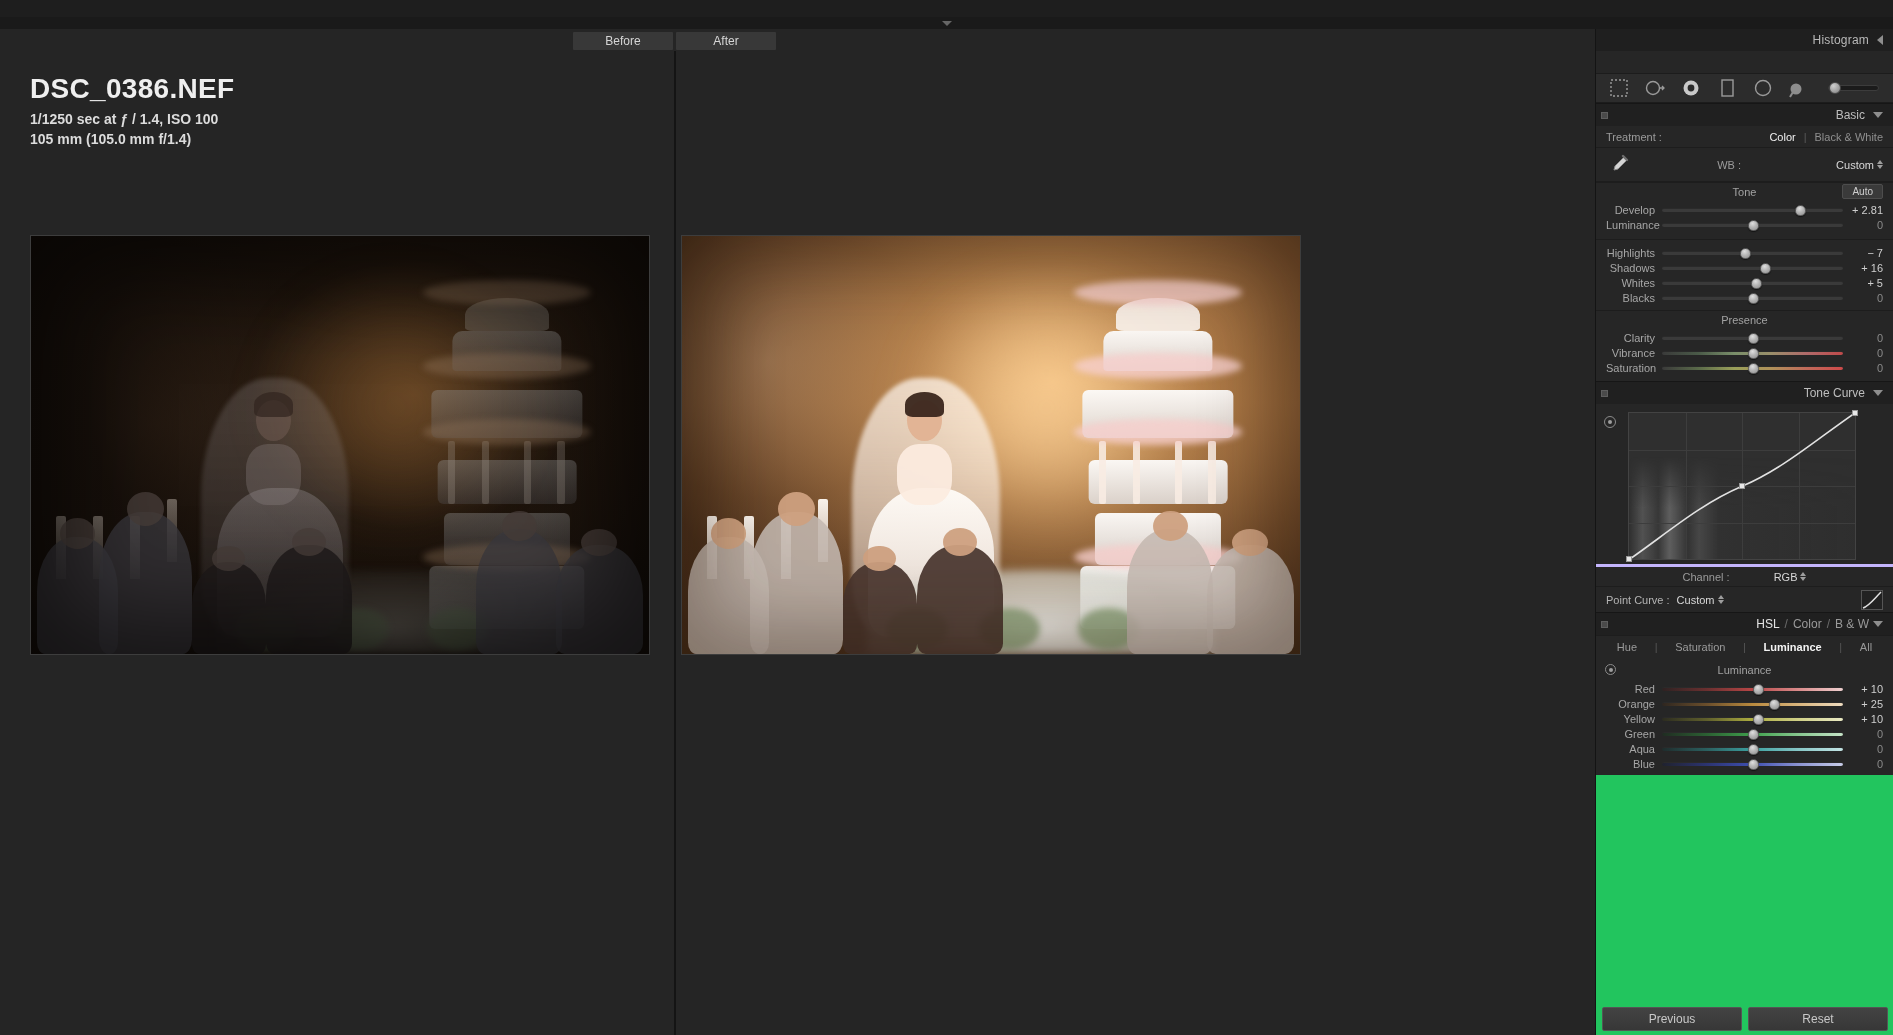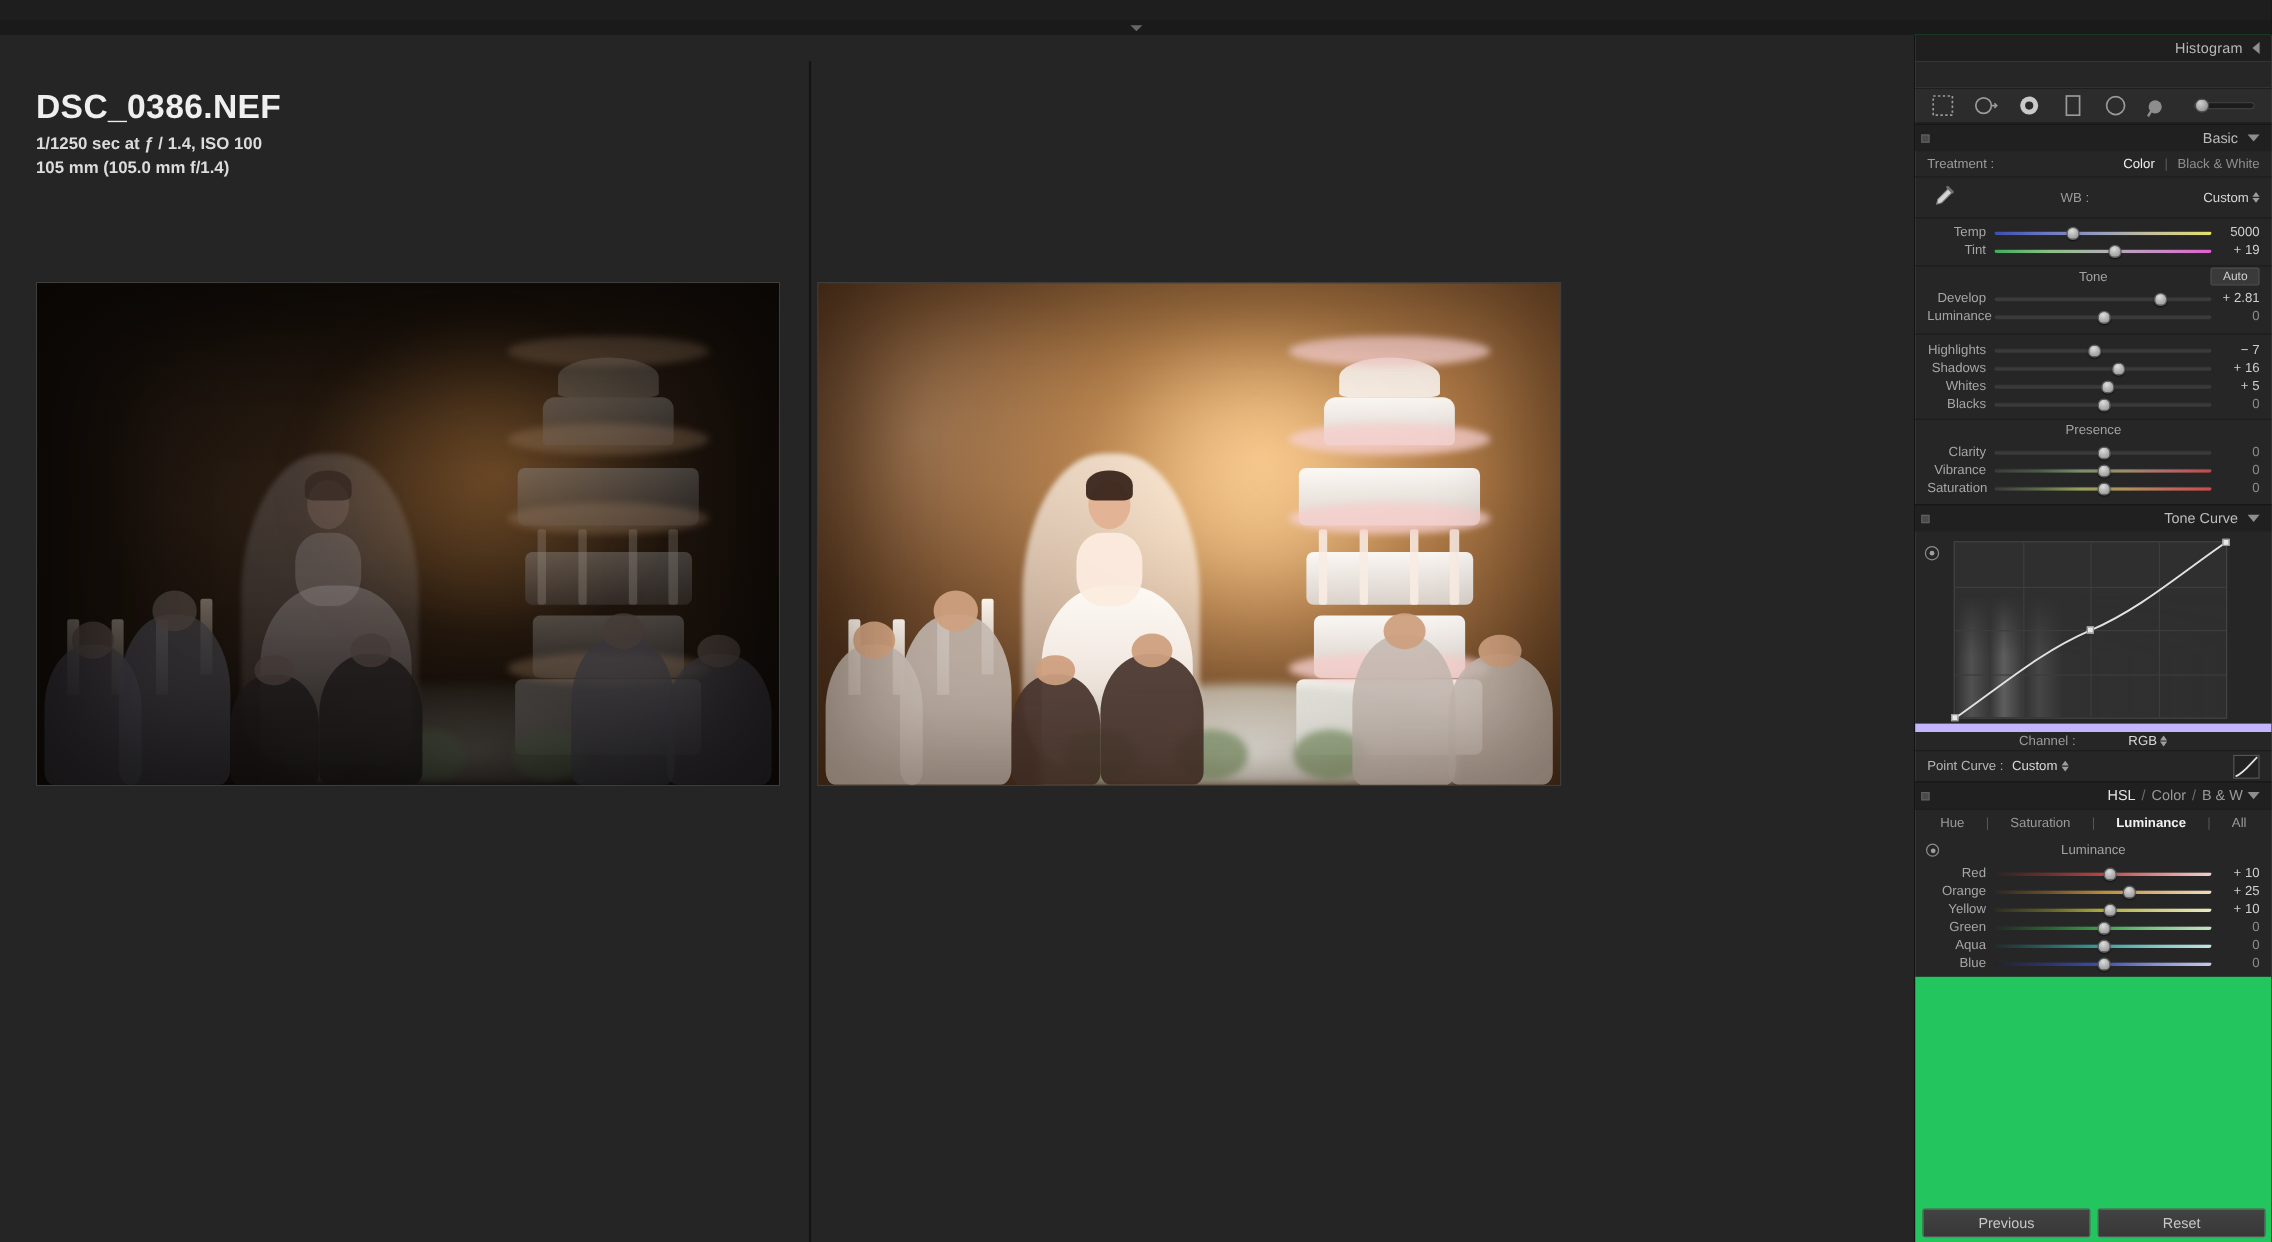--- a/index.html
+++ b/index.html
@@ -398,21 +398,21 @@
   .curve-target {
     position: absolute; left: 8px; top: 12px; width: 12px; height: 12px;
     border: 1px solid #8b8b8b; border-radius: 50%;
   }
   .curve-target::after {
     content: ""; position: absolute; left: 3px; top: 3px;
     width: 4px; height: 4px; border-radius: 50%; background: #9e9e9e;
   }
   .row-channel {
     height: 22px; display: flex; align-items: center; justify-content: center;
-    gap: 44px; color: #9b9b9b; border-top: 7px solid #c4b5fd;
+    gap: 44px; color: #9b9b9b; border-top: 3px solid #c4b5fd;
   }
   .row-point {
     height: 26px; display: flex; align-items: center; padding: 0 10px;
     border-top: 1px solid #1d1d1d; gap: 7px;
   }
   .curve-edit-btn {
     margin-left: auto; width: 22px; height: 20px; background: #222;
     border: 1px solid #555; position: relative; overflow: hidden;
   }
 
@@ -447,20 +447,24 @@
   <div class="top-collapse">
     <div class="tri"></div>
   </div>
 
   <div class="left-strip">
     <div class="arrow"></div>
   </div>
 
   <div class="workarea">
 
+    <div class="ba-tabs">
+      <div class="ba-tab before">Before</div>
+      <div class="ba-tab after">After</div>
+    </div>
 
     <div class="panes">
       <div class="pane-divider"></div>
 
       <div class="pane before-pane">
         <div class="photo before-photo">
           <div class="scene">
             <div class="bg-wash"></div>
             <div class="glow"></div>
 
@@ -669,36 +673,20 @@
         <span class="wb-label">WB :</span>
         <span class="wb-value">
           <span>Custom</span>
           <span class="stepper">
               <i class="up"></i>
               <i class="down"></i>
             </span>
         </span>
       </div>
 
-      <div style="padding:4px 0 5px 0;">
-        <div class="slider-row">
-          <span class="sl-label">Temp</span>
-          <span class="sl-track grad-temp">
-            <span class="sl-knob" style="left:36%"></span>
-          </span>
-          <span class="sl-value">5000</span>
-        </div>
-        <div class="slider-row">
-          <span class="sl-label">Tint</span>
-          <span class="sl-track grad-tint">
-            <span class="sl-knob" style="left:55%"></span>
-          </span>
-          <span class="sl-value">+ 19</span>
-        </div>
-      </div>
 
       <div class="subhead">
         <span>Tone</span>
         <span class="auto-btn">Auto</span>
       </div>
 
       <div style="padding:2px 0 4px 0;">
         <div class="slider-row">
           <span class="sl-label">Develop</span>
           <span class="sl-track">

